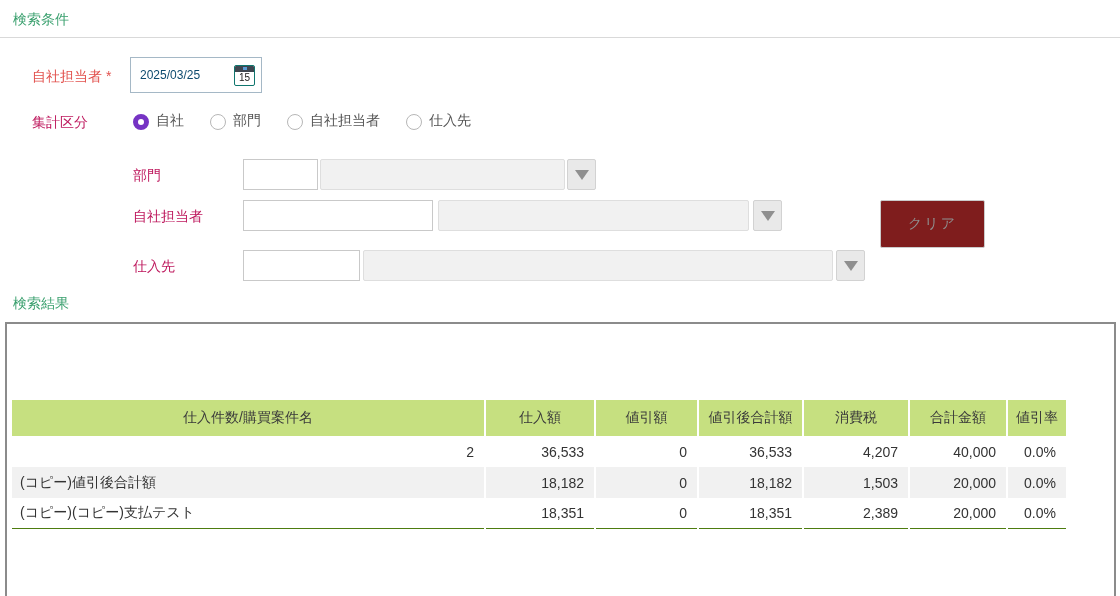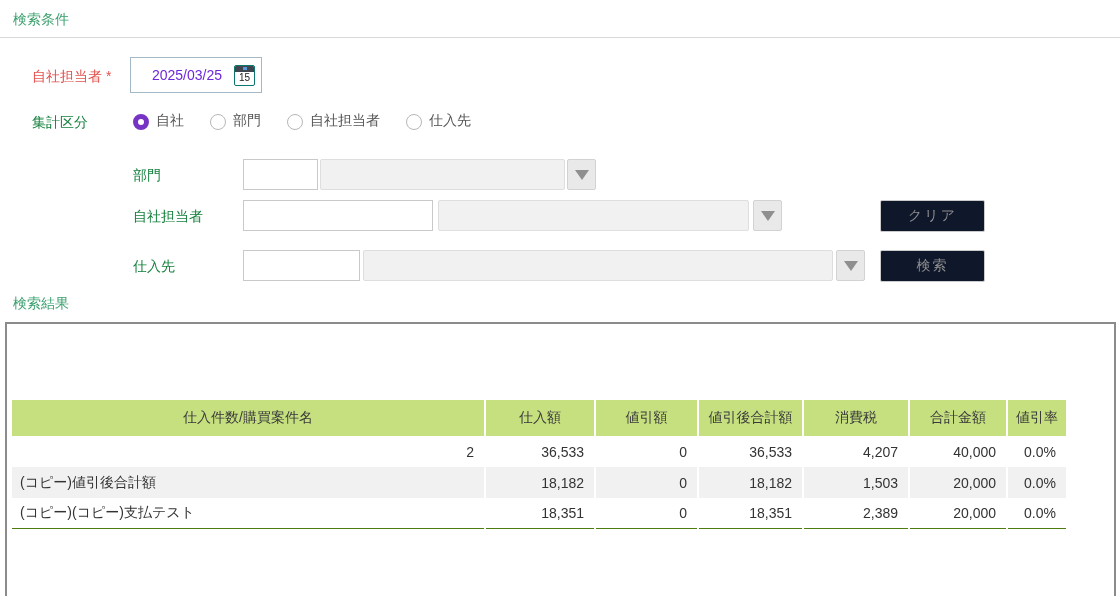--- a/index.html
+++ b/index.html
@@ -26,33 +26,33 @@
     font-size:14px;
     color:var(--accent-green,#3aa06e);
   }
   .divider{
     position:absolute;
     left:0;top:37px;width:1120px;height:1px;
     background:#d9d9d9;
   }
   .flabel{
     position:absolute;
-    font-size:14px;color:#15803d;
+    font-size:14px;color:#be185d;
   }
   .flabel.red{color:var(--label-red,#e2514d);}
   
   .date-input{
     position:absolute;left:130px;top:57px;
     width:132px;height:36px;
     background:#fff;
     border:1px solid #a5b8c6;
     display:flex;align-items:center;
     padding:0 6px 0 9px;
   }
-  .date-value{font-size:14px;color:#6d28d9;flex:1;text-align:center;}
+  .date-value{font-size:12px;color:#0c4a6e;flex:1;}
   .cal-icon{
     width:21px;height:21px;
     border:1px solid #0f766e;
     background:#fff;
     display:flex;flex-direction:column;
     border-radius:2px;
   }
   .cal-top{
     height:6px;background:#3f4650;
     display:flex;align-items:center;justify-content:center;
@@ -95,22 +95,22 @@
     display:flex;align-items:center;justify-content:center;
     cursor:pointer;
   }
   .dd-arrow{
     width:0;height:0;
     border-left:7px solid transparent;
     border-right:7px solid transparent;
     border-top:10px solid #8f8f8f;
   }
   .btn{
-    position:absolute;width:105px;height:32px;
-    background:#0f172a;border:1px solid #cbcbcb;
+    position:absolute;width:105px;height:48px;
+    background:#7f1d1d;border:1px solid #cbcbcb;
     border-radius:2px;color:#8f8f8f;
     font-size:14px;letter-spacing:2px;
     font-family:inherit;
     display:flex;align-items:center;justify-content:center;
     cursor:pointer;
   }
   
   .panel{
     position:absolute;left:5px;top:322px;
     width:1111px;height:290px;
@@ -194,21 +194,20 @@
     <span class="dd-arrow"></span>
   </div>
   <button class="btn" style="left:880px;top:200px;">クリア</button>
 
   <div class="flabel" style="left:133px;top:258px;">仕入先</div>
   <input class="txt" style="left: 243px; top: 250px; width: 117px;" value="">
   <div class="ro-field" style="left:363px;top:250px;width:470px;"></div>
   <div class="dd-btn" style="left:836px;top:250px;">
     <span class="dd-arrow"></span>
   </div>
-  <button class="btn" style="left:880px;top:250px;">検索</button>
 
   <div class="sec-title" style="left:13px;top:295px;">検索結果</div>
 
   <div class="panel">
     <table class="results">
       <colgroup>
         <col style="width:472px">
           <col style="width:108px">
           <col style="width:101px">
         <col style="width:103px">

